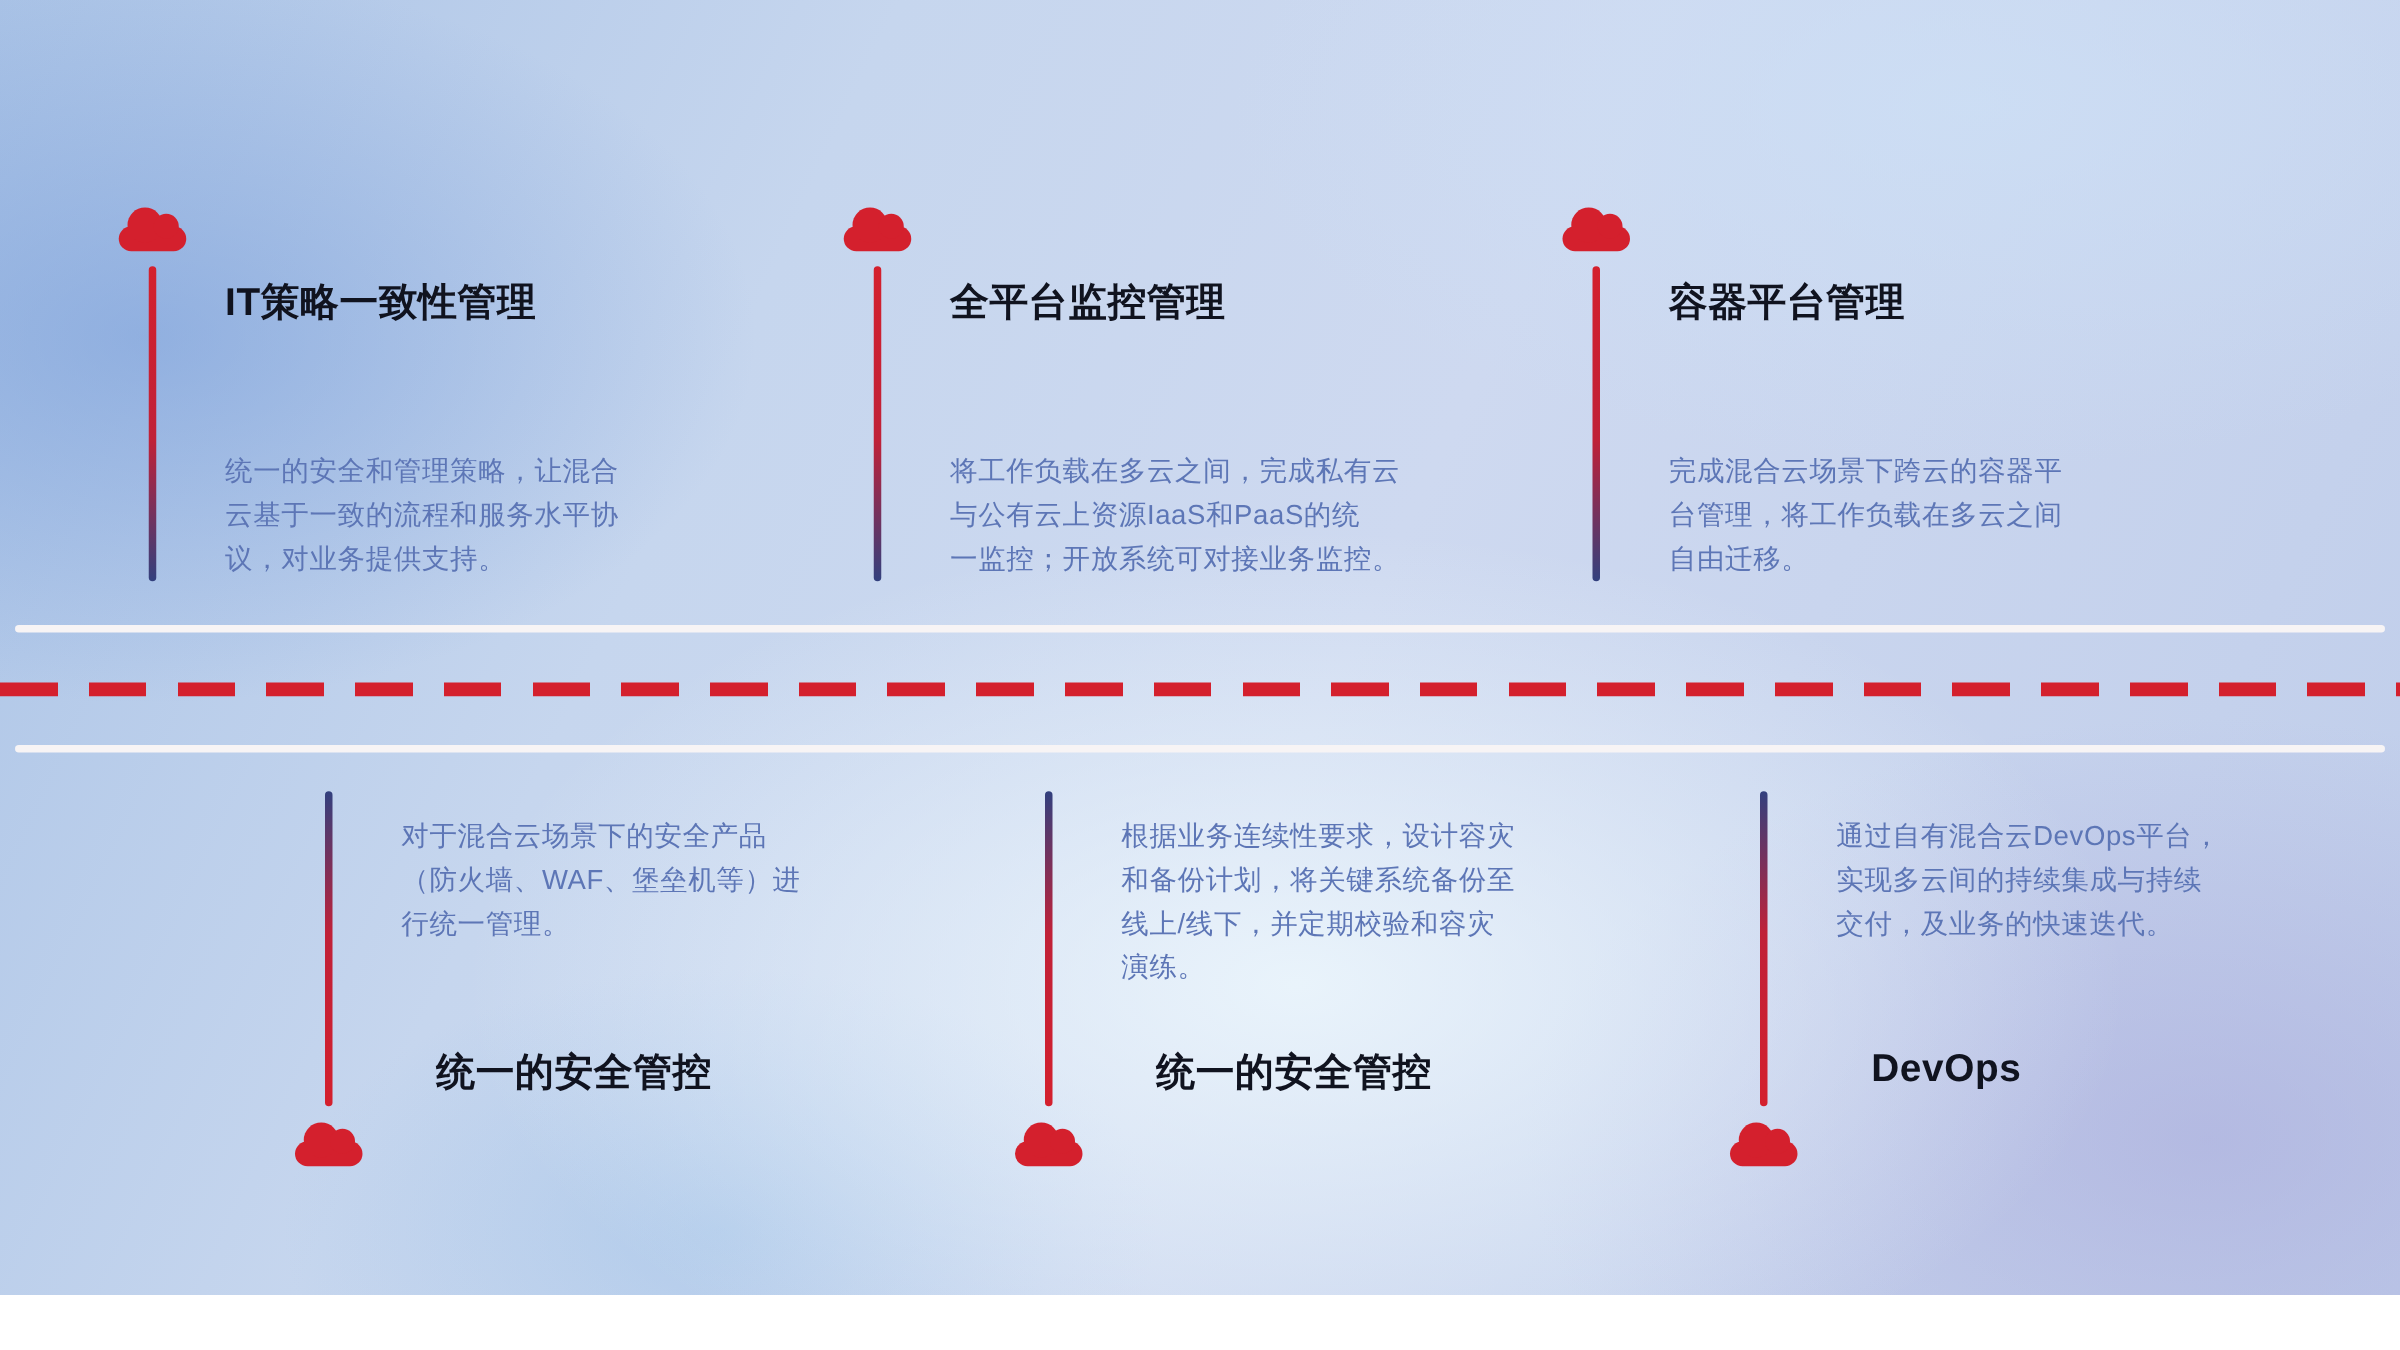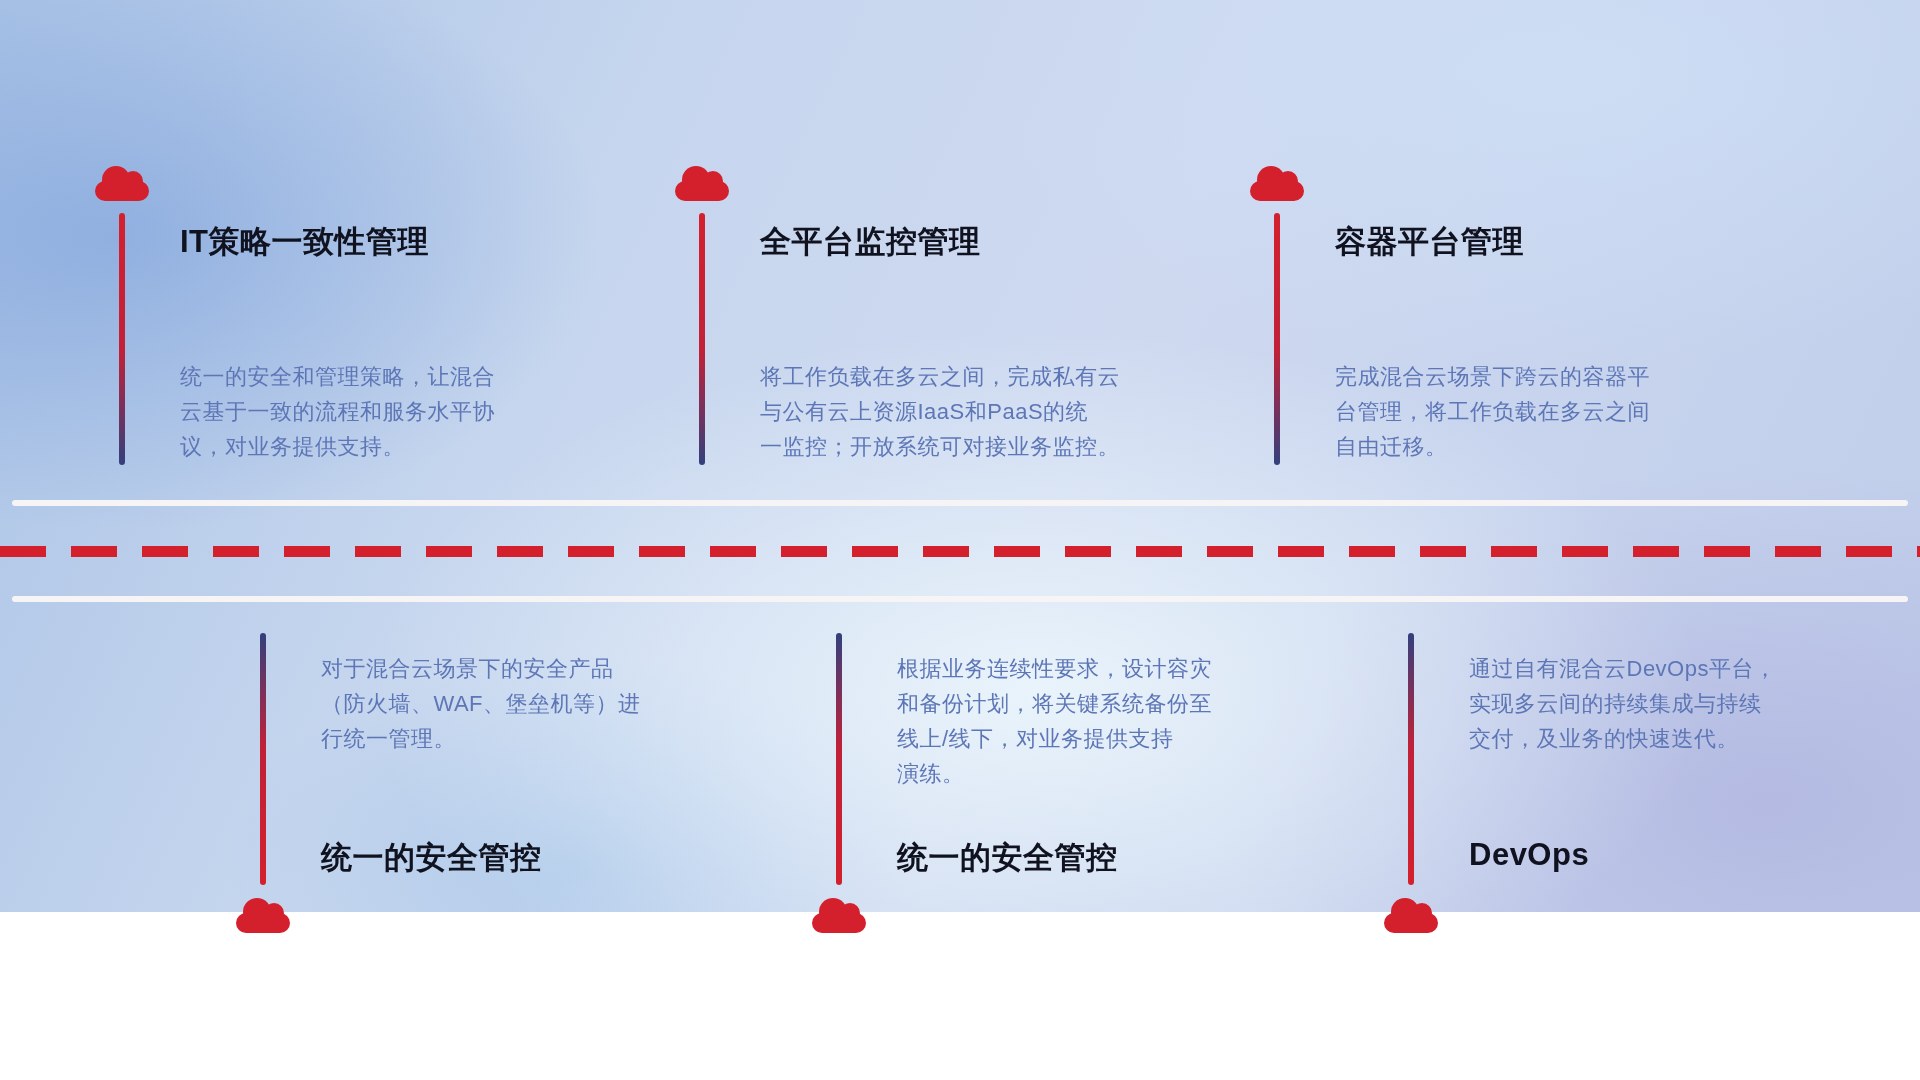--- a/index.html
+++ b/index.html
@@ -7,21 +7,21 @@
     padding: 0;
     width: 1920px;
     height: 1080px;
     overflow: hidden;
     font-family: "Liberation Sans", "DejaVu Sans", sans-serif;
   }
 
   .canvas {
     position: relative;
     width: 1920px;
-    height: 912px;
+    height: 1036px;
     background:
       radial-gradient(700px 420px at 6% 26%, rgba(110,150,215,0.50), transparent 70%),
       radial-gradient(950px 520px at 54% 76%, rgba(238,248,253,0.85), transparent 70%),
       radial-gradient(760px 470px at 92% 88%, rgba(168,168,218,0.55), transparent 72%),
       radial-gradient(850px 420px at 82% 8%, rgba(205,224,246,0.75), transparent 70%),
       radial-gradient(500px 300px at 30% 95%, rgba(150,190,230,0.45), transparent 70%),
       linear-gradient(115deg, #aac3e6 0%, #c6d6ee 30%, #ced9f0 55%, #bfcdea 100%);
   }
 
   
@@ -98,21 +98,21 @@
     position: absolute;
     left: 58px;
     margin: 0;
     font-size: 31px;
     font-weight: bold;
     color: #10131f;
     white-space: nowrap;
     letter-spacing: 0.5px;
   }
   .item-top .title { top: 52px; }
-  .item-bottom .title { top: 204px; }
+  .item-bottom .title { top: 204px; margin-left: 28px; }
 
   .desc {
     position: absolute;
     left: 58px;
     margin: 0;
     width: 480px;
     font-size: 22px;
     line-height: 35px;
     color: #5d76b6;
     white-space: pre-line;
@@ -163,21 +163,21 @@
 （防火墙、WAF、堡垒机等）进
 行统一管理。</p>
     <h2 class="title">统一的安全管控</h2>
     <div class="cloud"></div>
   </div>
 
   <div class="item item-bottom" style="left:839px; top:633px;">
     <div class="pole"></div>
     <p class="desc">根据业务连续性要求，设计容灾
 和备份计划，将关键系统备份至
-线上/线下，对业务提供支持
+线上/线下，并定期校验和容灾
 演练。</p>
     <h2 class="title">统一的安全管控</h2>
     <div class="cloud"></div>
   </div>
 
   <div class="item item-bottom" style="left:1411px; top:633px;">
     <div class="pole"></div>
     <p class="desc">通过自有混合云DevOps平台，
 实现多云间的持续集成与持续
 交付，及业务的快速迭代。</p>

